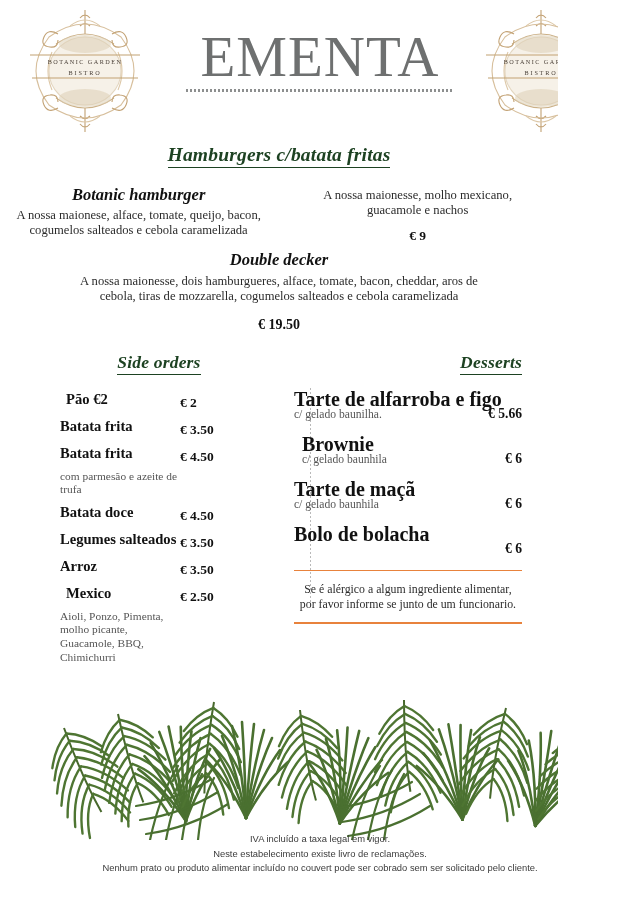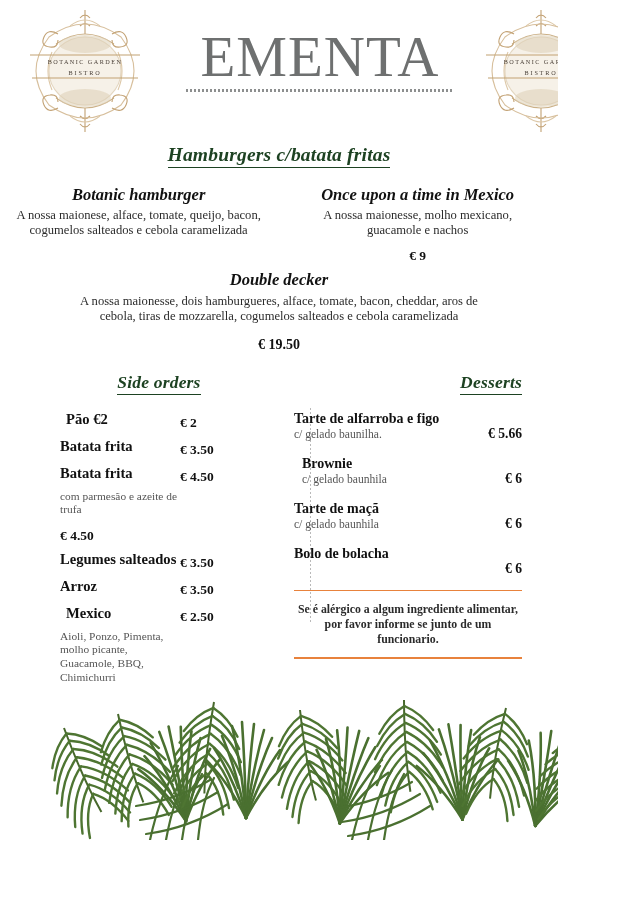--- a/index.html
+++ b/index.html
@@ -108,35 +108,35 @@
     font-family:"Liberation Serif", serif;
     font-size:11.4px;line-height:13.6px;color:#555;margin-top:8px;
   }
   .row.indent .rtitle{padding-left:6px;}
 
   
   .drows{margin-top:15px;}
   .drow{position:relative;margin-bottom:11px;min-height:34px;}
   .drow .dtitle{
     font-family:"Liberation Serif", serif;
-    font-weight:700;font-size:14px;line-height:18px;color:#111;
+    font-weight:700;font-size:20px;line-height:18px;color:#111;
   }
   .drow .dsub{
     font-family:"Liberation Serif", serif;
     font-size:11.6px;line-height:14px;color:#555;
   }
   .drow .dprice{
     position:absolute;right:0;top:16px;
     font-family:"Liberation Serif", serif;
     font-weight:700;font-size:13.6px;color:#111;
   }
   .drow.ind .dtitle,.drow.ind .dsub{padding-left:8px;}
 
   
-  .notice{margin-top:1px;font-weight:bold;}
+  .notice{margin-top:1px;}
   .notice .rule{height:1.6px;background:#e8823c;width:100%;}
   .notice .ntext{
     font-family:"Liberation Serif", serif;
     font-size:11.8px;line-height:15px;color:#2b2b2b;
     text-align:center;padding:11px 4px 10px;
   }
 
   
   .palms{position:absolute;left:0;top:688px;width:640px;height:152px;overflow:hidden;}
   .palms svg{display:block;width:640px;height:152px;}
@@ -228,21 +228,20 @@
     <div class="sec-head h-burgers">
       <span class="u">Hamburgers c/batata fritas</span>
     </div>
 
     <div class="cols2">
       <div class="col-l">
         <p class="item-name">Botanic hamburger</p>
         <p class="item-desc">A nossa maionese, alface, tomate, queijo, bacon, cogumelos salteados e cebola caramelizada</p>
       </div>
       <div class="col-r">
-        <p class="item-name">Once upon a time in Mexico</p>
         <p class="item-desc">A nossa maionesse, molho mexicano, guacamole e nachos</p>
         <p class="item-price">€ 9</p>
       </div>
     </div>
 
     <div class="double">
       <p class="item-name">Double decker</p>
       <p class="item-desc">A nossa maionesse, dois hamburgueres, alface, tomate, bacon, cheddar, aros de cebola, tiras de mozzarella, cogumelos salteados e cebola caramelizada</p>
       <p class="item-price">€ 19.50</p>
     </div>
@@ -273,20 +272,23 @@
 
         <div class="row">
           <div class="rname">
             <div class="rtitle">Batata frita</div>
             <div class="rsub">com parmesão e azeite de trufa</div>
           </div>
           <div class="rprice">€ 4.50</div>
         </div>
 
         <div class="row">
+          <div class="rname">
+            <div class="rtitle">Batata doce</div>
+          </div>
           <div class="rprice">€ 4.50</div>
         </div>
 
         <div class="row">
           <div class="rname">
             <div class="rtitle">Legumes salteados</div>
           </div>
           <div class="rprice">€ 3.50</div>
         </div>
 
@@ -412,14 +414,19 @@
             <path d="M368 152 q8 -44 24 -70"></path>
           <path d="M384 152 q6 -42 20 -66"></path>
           <path d="M338 120 q40 -6 74 -26"></path>
             <path d="M342 134 q42 -6 78 -28"></path>
           <path d="M348 148 q44 -6 82 -30"></path>
         </g>
       </g>
     </svg>
   </div>
 
+  <div class="footer">
+    <div>IVA incluído a taxa legal em vigor.</div>
+    <div>Neste estabelecimento existe livro de reclamações.</div>
+    <div>Nenhum prato ou produto alimentar incluído no couvert pode ser cobrado sem ser solicitado pelo cliente.</div>
+  </div>
 
 </div>
 
 </body></html>

